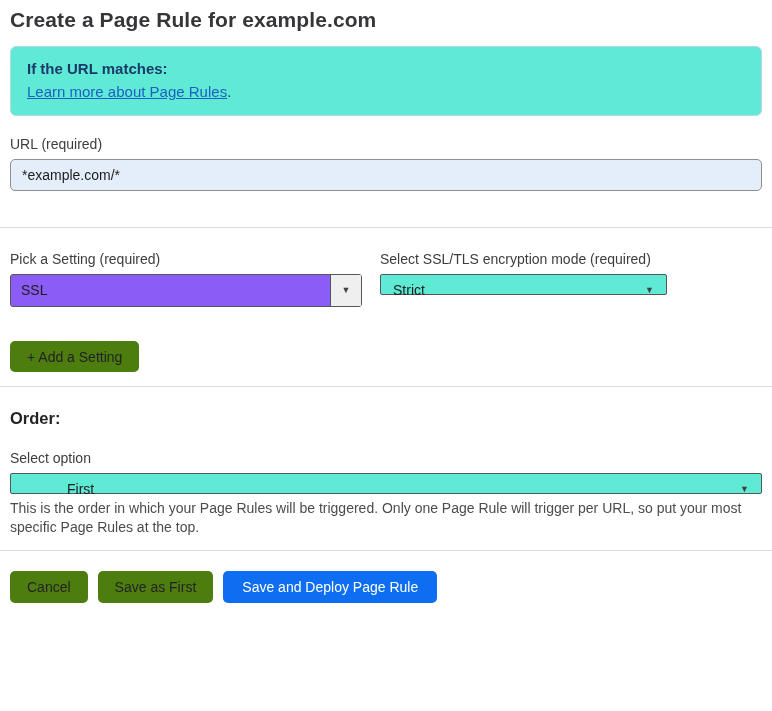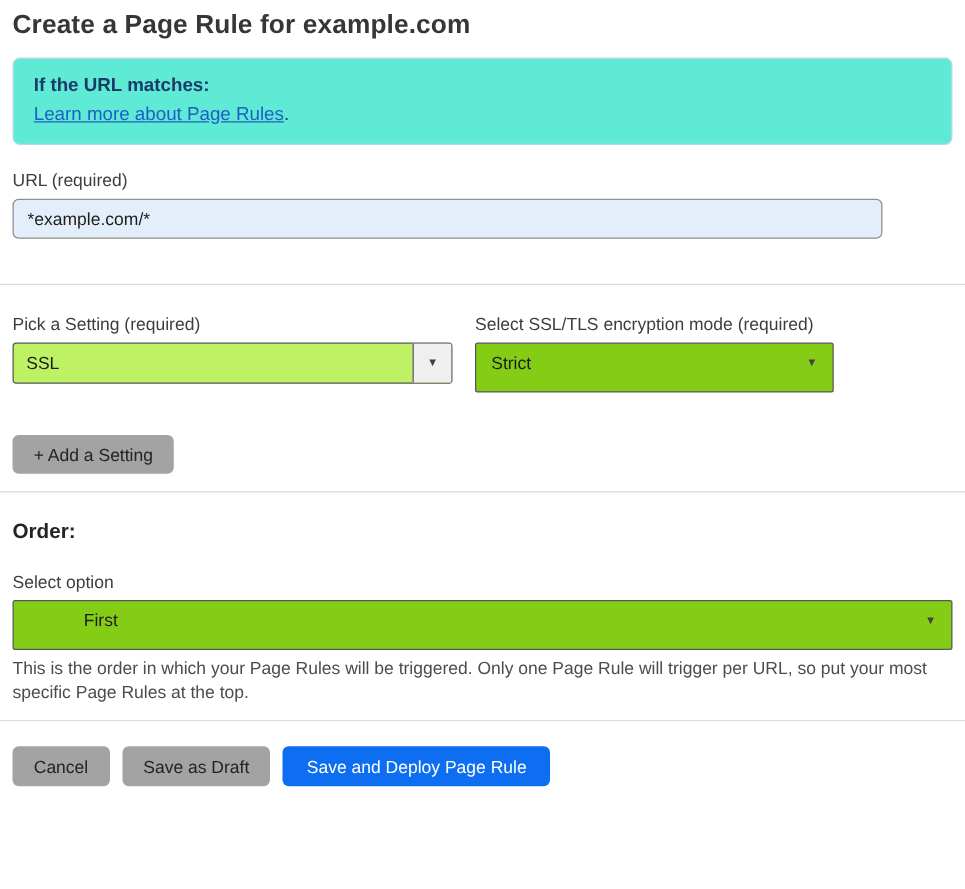--- a/index.html
+++ b/index.html
@@ -43,21 +43,21 @@
   .field-label {
     margin: 20px 10px 0;
     font-size: 14px;
     color: #3d3d3d;
   }
 
   
   .url-input {
     display: block;
     margin: 7px 10px 0;
-    width: 696px;
+    width: 752px;
     height: 32px;
     background: #e4eefb;
     border: 1px solid #8f8f8f;
     border-radius: 5px;
     padding: 0 11px;
     font-size: 14px;
     font-family: "Liberation Sans", sans-serif;
     color: #1d1d1d;
   }
 
@@ -90,21 +90,21 @@
   }
 
   
   .combobox {
     margin-top: 7px;
     height: 33px;
     border: 1px solid #55565a;
     border-radius: 3px;
     display: flex;
     align-items: stretch;
-    background: #bef264;
+    background: #8b5cf6;
     cursor: pointer;
   }
   .combobox-value {
     flex: 1;
     padding: 0 10px;
     line-height: 31px;
     font-size: 14px;
     color: #1d1d1d;
   }
   .combobox-arrow-btn {
@@ -113,24 +113,24 @@
     background: #efefef;
     display: flex;
     align-items: center;
     justify-content: center;
   }
 
   
   .select-box {
     margin-top: 7px;
     position: relative;
-    height: 40px;
+    height: 21px;
     border: 1px solid #55565a;
     border-radius: 2px;
-    background: #84cc16;
+    background: #5eead4;
     cursor: pointer;
   }
   .select-value {
     padding: 0 12px;
     line-height: 31px;
     font-size: 14px;
     color: #1d1d1d;
   }
   .select-arrow {
     position: absolute;
@@ -151,21 +151,21 @@
     display: inline-block;
     height: 32px;
     border: none;
     border-radius: 5px;
     font-size: 14px;
     font-family: "Liberation Sans", sans-serif;
     cursor: pointer;
     padding: 0 17px;
   }
   .btn-gray {
-    background: #a3a3a3;
+    background: #4d7c0f;
     color: #232323;
   }
   .btn-blue {
     background: #0d6ef2;
     color: #ffffff;
     padding: 0 19px;
   }
   .add-setting-btn {
     margin: 34px 10px 0;
     height: 31px;
@@ -236,17 +236,17 @@
     <div class="select-arrow">
       <span class="arrow-glyph">▼</span>
     </div>
   </div>
   <div class="help-text">This is the order in which your Page Rules will be triggered. Only one Page Rule will trigger per URL, so put your most specific Page Rules at the top.</div>
 
   <div class="divider divider-3"></div>
 
   <div class="footer-actions">
     <button class="btn btn-gray">Cancel</button>
-    <button class="btn btn-gray">Save as Draft</button>
+    <button class="btn btn-gray">Save as First</button>
     <button class="btn btn-blue">Save and Deploy Page Rule</button>
   </div>
 
 </div>
 
 </body></html>

